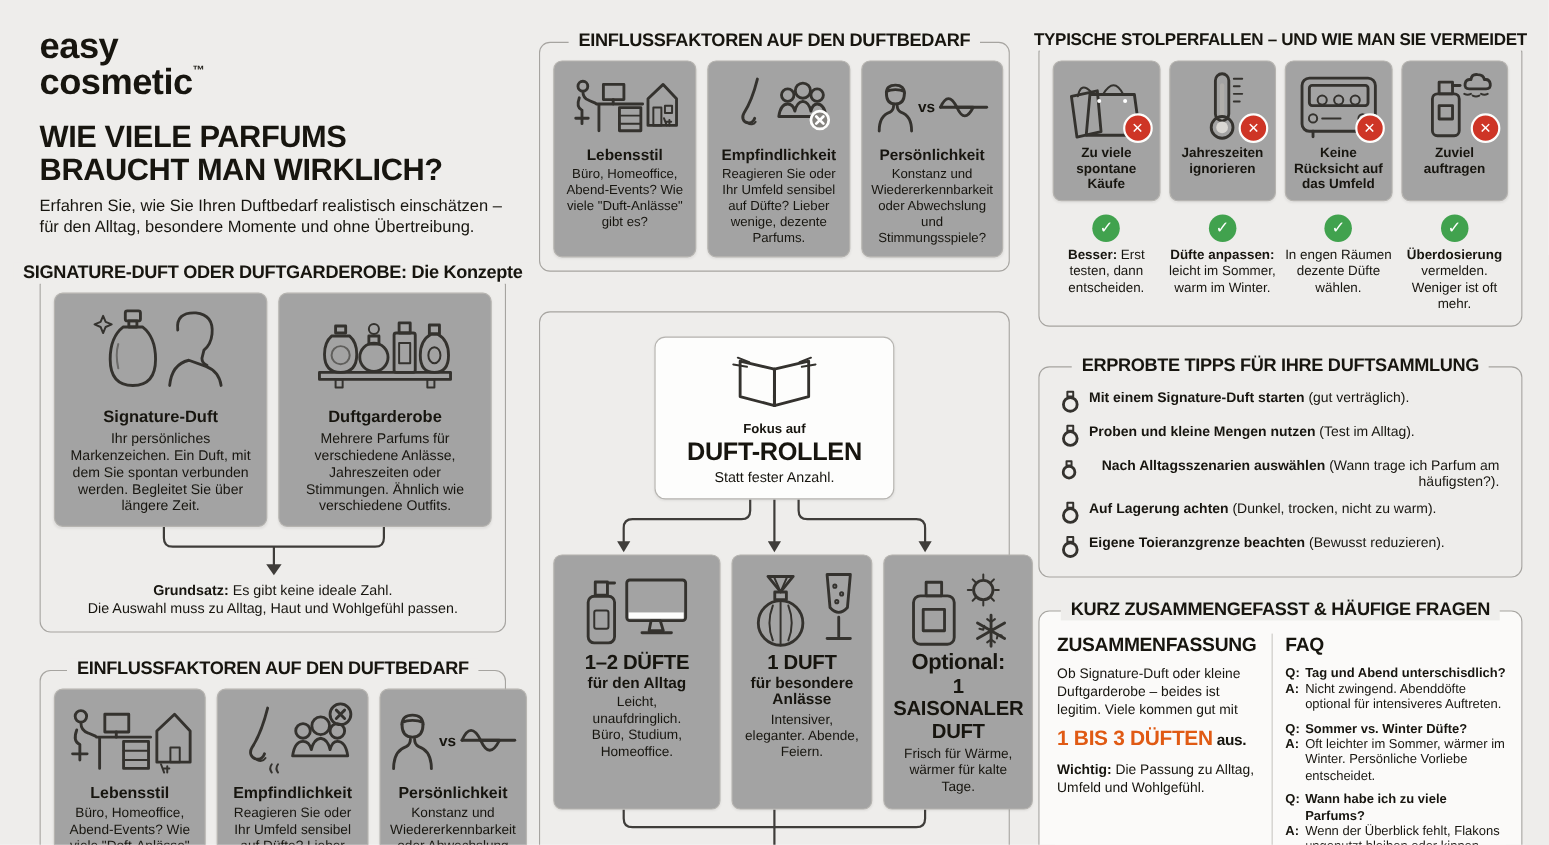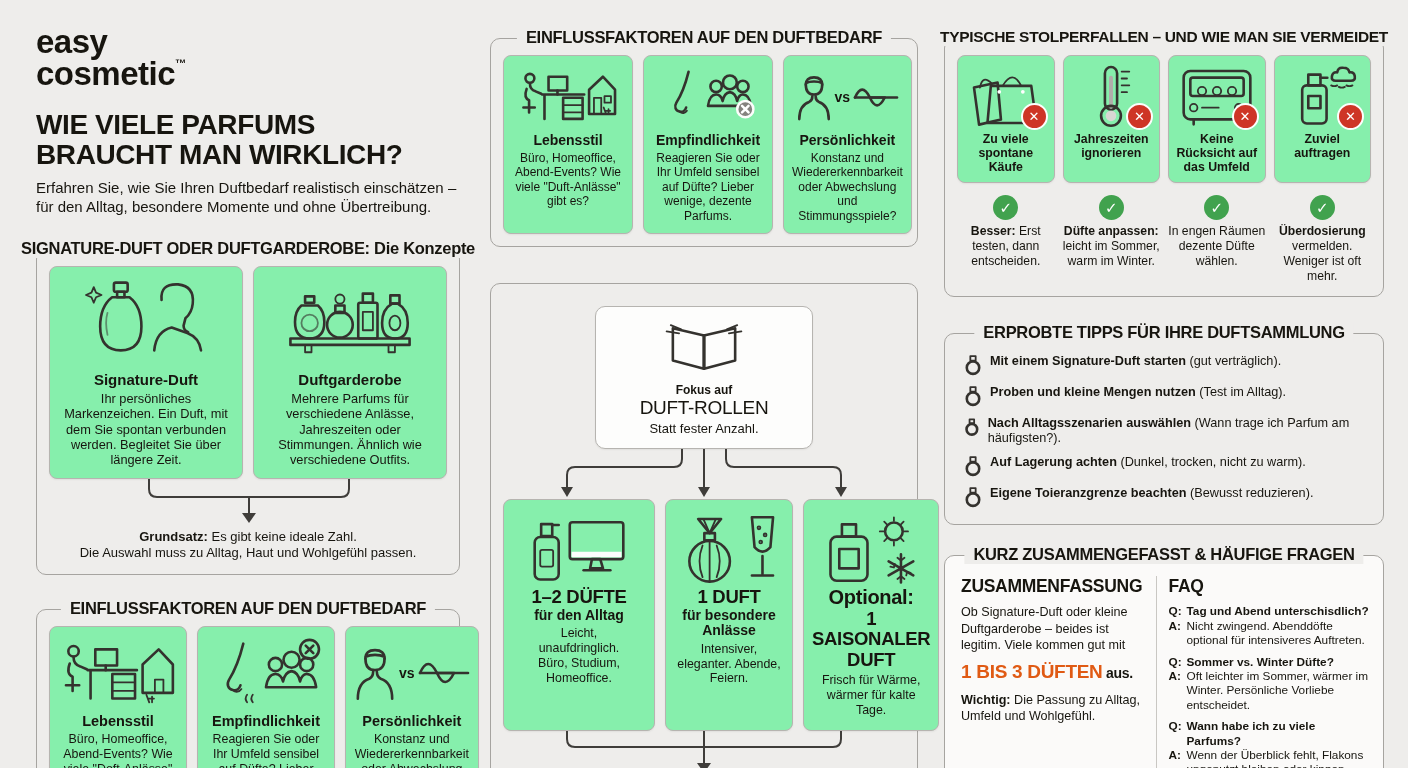--- a/index.html
+++ b/index.html
@@ -15,21 +15,21 @@
   .logo .tm{font-size:11px;font-weight:700;vertical-align:18px;letter-spacing:0;}
   .main-title{margin-top:20px;font-size:28px;font-weight:800;line-height:1.06;letter-spacing:-.4px;}
   .subtitle{margin-top:10px;font-size:15px;line-height:1.25;font-weight:500;}
 
   
   .section{position:relative;border:1.4px solid #a6a4a0;border-radius:10px;padding:16px 12px 12px;}
   .section-title{position:absolute;top:-11px;left:50%;transform:translateX(-50%);
     background:#eeedeb;padding:0 9px;font-size:16.5px;font-weight:800;white-space:nowrap;letter-spacing:-.3px;}
   .section-title.small{font-size:15.5px;}
 
-  .card{background:#86efac;border:1.3px solid #b6b4b0;border-radius:8px;
+  .card{background:#a3a3a3;border:1.3px solid #b6b4b0;border-radius:8px;
         box-shadow:0 1px 2px rgba(0,0,0,.06);text-align:center;}
   .cardrow{display:flex;gap:10px;}
   .cardrow .card{flex:1;padding:10px 8px;}
   .icon-wrap{display:flex;align-items:center;justify-content:center;position:relative;}
   .card-title{font-weight:800;font-size:14.5px;margin-top:4px;}
   .card-text{font-size:12.4px;line-height:1.2;margin-top:3px;font-weight:500;}
 
   svg.li{display:block;}
   svg.li *{vector-effect:non-scaling-stroke;}
   .stroke{stroke:#34322e;stroke-width:2.6;fill:none;stroke-linecap:round;stroke-linejoin:round;}
@@ -40,40 +40,40 @@
   .cpath{stroke:#3f3d3a;stroke-width:2;fill:none;}
   .ahead{fill:#3f3d3a;stroke:none;}
 
   .principle{font-size:13px;text-align:center;line-height:1.3;margin-top:4px;}
   .b{font-weight:800;}
 
   
   .focus-box{width:196px;margin:6px auto 0;background:#fdfdfc;border:1.3px solid #b6b4b0;border-radius:10px;
              text-align:center;padding:14px 10px 12px;box-shadow:0 1px 2px rgba(0,0,0,.06);}
   .focus-l1{font-size:12px;font-weight:800;margin-top:8px;}
-  .focus-l2{font-size:19px;font-weight:400;letter-spacing:-.3px;}
+  .focus-l2{font-size:23px;font-weight:700;letter-spacing:-.3px;}
   .focus-l3{font-size:13px;margin-top:2px;font-weight:500;}
   .sel-title1{font-size:18.5px;font-weight:800;letter-spacing:-.3px;}
   .sel-title1.small{font-size:20px;}
   .sel-title2{font-size:14px;font-weight:800;line-height:1.1;}
   .sel-title2.big{font-size:18.5px;letter-spacing:-.3px;}
 
   
   .grid4{display:grid;grid-template-columns:repeat(4,1fr);gap:8px;}
   .pit-card{padding:8px 4px 8px;}
   .pit-label{font-size:12.3px;font-weight:800;line-height:1.15;margin-top:4px;}
   .badge{position:absolute;border-radius:50%;display:flex;align-items:center;justify-content:center;
          color:#fff;font-weight:800;}
   .badge.red{width:23px;height:23px;background:#ce3526;border:2px solid #fdfdfc;font-size:13px;right:2px;bottom:-2px;}
   .fix{ text-align:center;font-size:12.2px;line-height:1.22;font-weight:500;}
   .checkmark{width:25px;height:25px;border-radius:50%;background:#41a24e;color:#fff;font-size:15px;font-weight:800;
              display:flex;align-items:center;justify-content:center;margin:0 auto 4px;}
 
   .tips-list{display:flex;flex-direction:column;gap:9px;padding:2px 4px;}
-  .tip{display:flex;align-items:flex-start;gap:9px;font-size:12.7px;line-height:1.2;}
+  .tip{display:flex;align-items:flex-start;gap:9px;font-size:12.7px;line-height:1.2;text-align:right;}
   .tip-text{font-weight:500;}
 
   .sumfaq{display:flex;background:#fbfaf9;}
   .section.sumfaq-sec{background:#fbfaf9;}
   .sum-left{flex:0 0 45%;padding:2px 10px 2px 2px;}
   .divider{width:1px;background:#c9c7c3;margin:2px 0;}
   .faq-right{flex:1;padding:2px 0 2px 12px;}
   .panel-h{font-size:17.5px;font-weight:800;letter-spacing:-.3px;margin-bottom:7px;}
   .sum-p{font-size:12.6px;line-height:1.28;font-weight:500;}
   .sum-big{font-size:19px;font-weight:800;color:#e05a14;letter-spacing:-.3px;margin-top:8px;}

